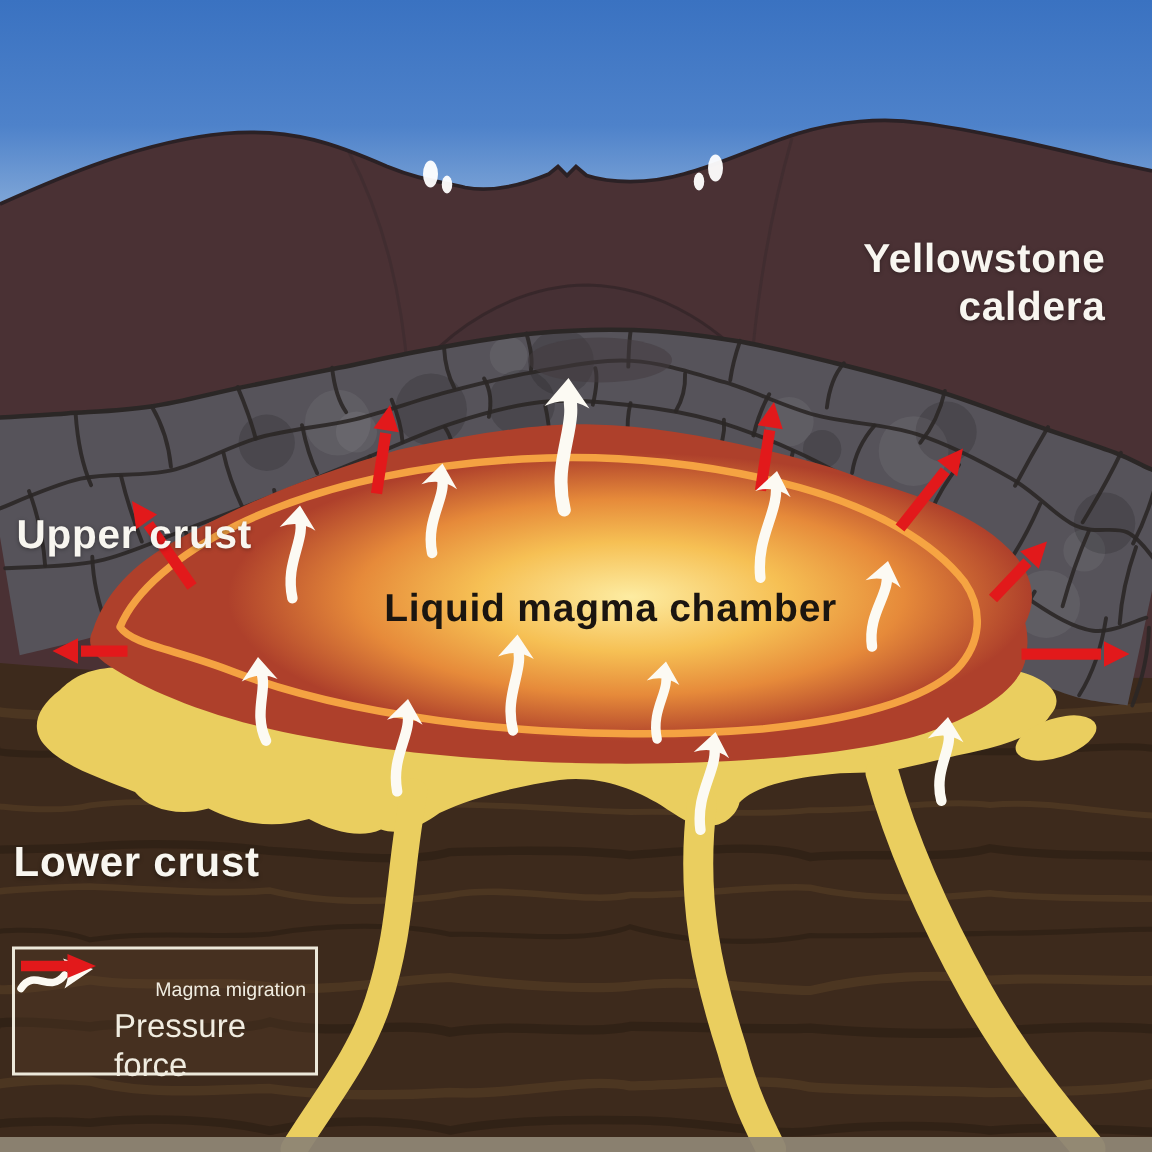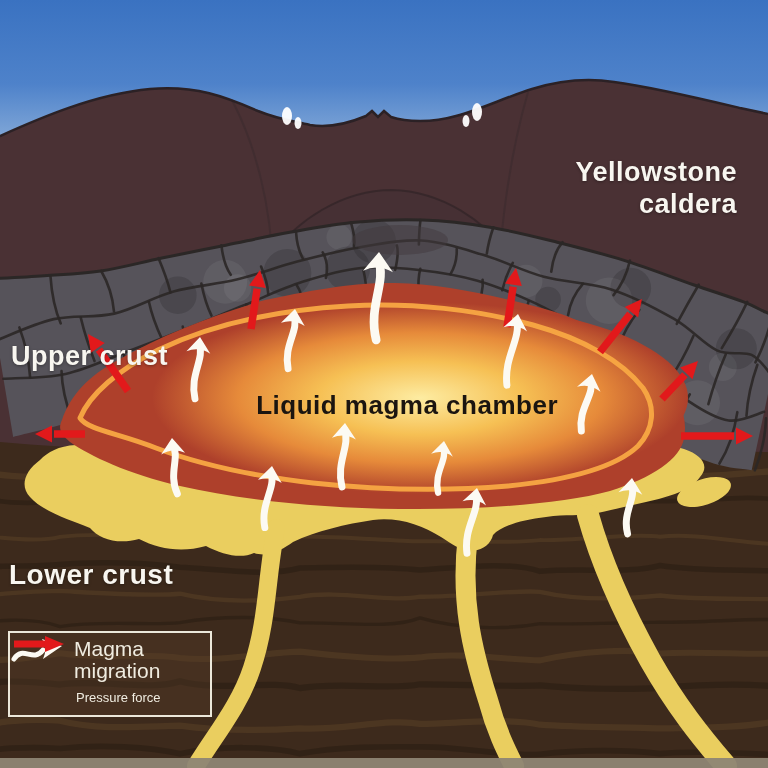--- a/index.html
+++ b/index.html
@@ -14,22 +14,22 @@
   #lbl-lower{left:9px;top:559px;font-size:28px;}
   #lbl-chamber{left:228px;top:390px;width:330px;text-align:right;
                font-size:26px;color:#1b1510;text-shadow:none;}
   .legend{position:absolute;left:8px;top:631px;width:204px;height:86px;
           border:2.5px solid #ece8da;background:rgba(88,62,40,.34);
           box-sizing:border-box;padding:4px 6px;color:#f0ece0;}
   .legend .row{display:flex;align-items:center;}
   .legend .row1{height:46px;}
   .legend .row2{height:28px;}
   .legend .ic{flex:0 0 58px;display:flex;justify-content:center;}
-  .legend .txt{flex:1;font-size:21px;line-height:1.05;text-align:left;}
-  .legend .txt2{flex:1;font-size:13px;text-align:left;padding-left:2px;}
+  .legend .txt{flex:1;font-size:13px;line-height:1.05;text-align:right;}
+  .legend .txt2{flex:1;font-size:22px;text-align:left;padding-left:2px;}
 </style>
 </head>
 <body>
 
 <div class="scene">
 <svg width="768" height="768" viewBox="0 0 768 768">
   <defs>
     <linearGradient id="skyGrad" x1="0" y1="0" x2="0" y2="1">
       <stop offset="0" stop-color="#3a72c1"></stop>
       <stop offset="0.32" stop-color="#4e82ca"></stop>

